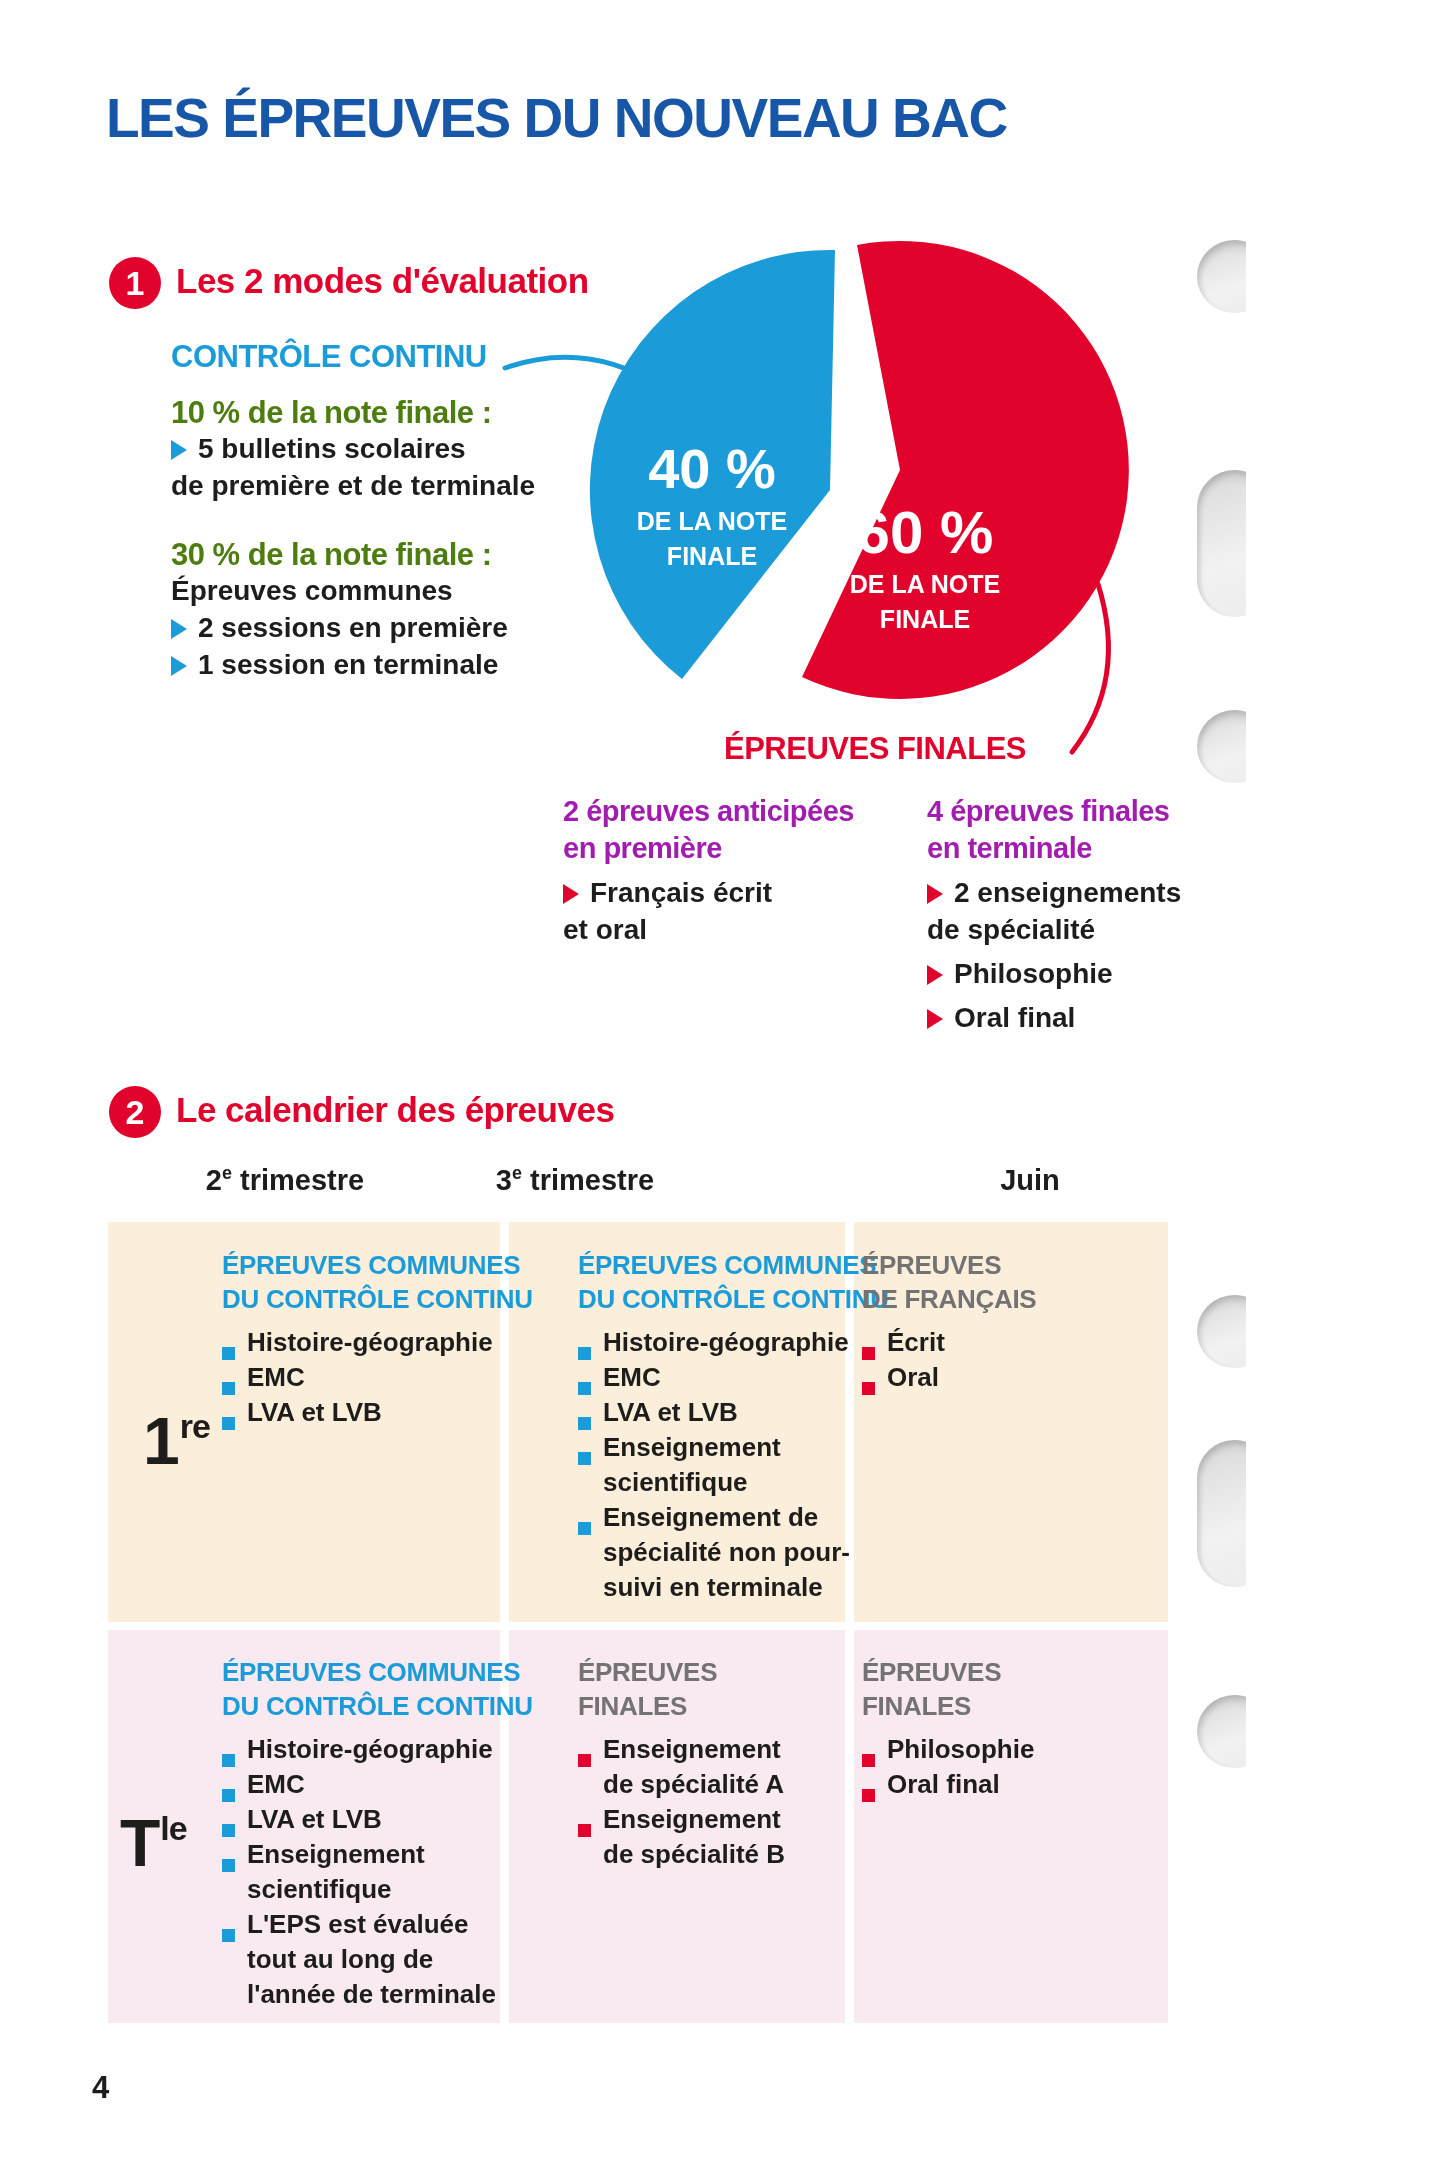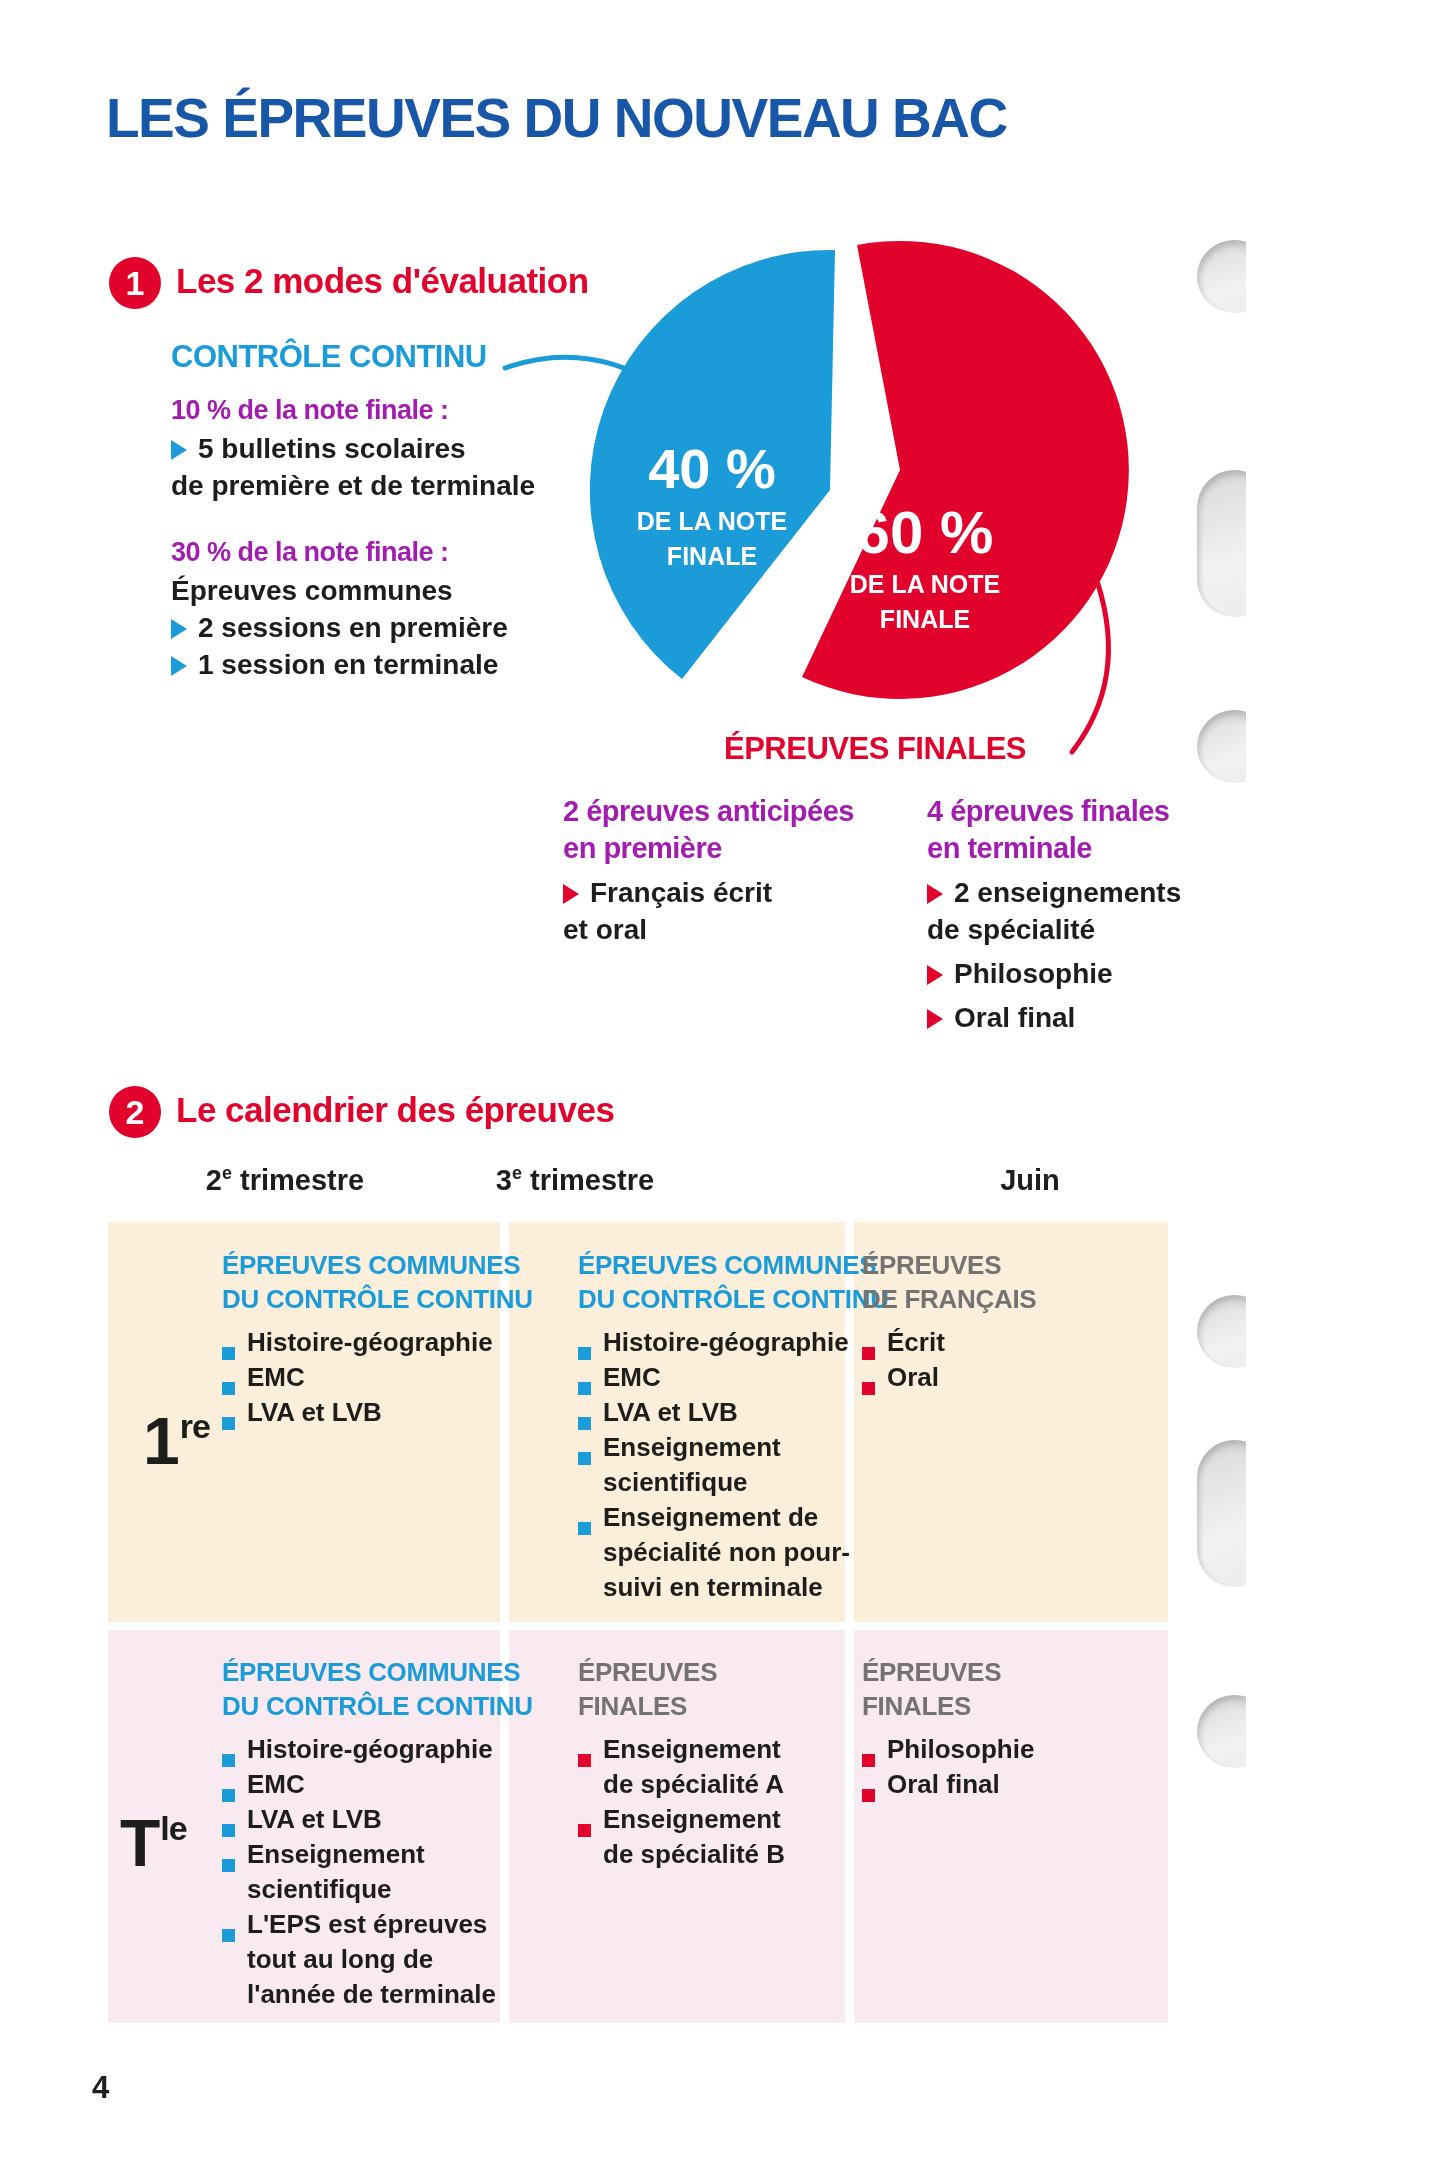--- a/index.html
+++ b/index.html
@@ -9,21 +9,21 @@
 
   
   .main-title{left:106px;top:86px;font-size:55px;font-weight:bold;color:#1856A8;letter-spacing:-1.5px;white-space:nowrap;}
   .badge{width:52px;height:52px;border-radius:50%;background:#E2032C;color:#fff;
          display:flex;align-items:center;justify-content:center;font-size:34px;font-weight:bold;}
   .sec-heading{font-size:35px;font-weight:bold;color:#E2032C;letter-spacing:-0.5px;white-space:nowrap;}
 
   
   .s1-line{position:absolute;left:171px;font-size:28px;font-weight:bold;color:#1d1d1b;white-space:nowrap;}
   .cyan-big{font-size:31px;font-weight:bold;color:#1B9CD9;letter-spacing:-0.5px;}
-  .cyan-sub{font-size:27px;font-weight:bold;color:#a21caf;letter-spacing:-0.5px;}
+  .cyan-sub{font-size:31px;font-weight:bold;color:#4d7c0f;letter-spacing:-0.5px;}
   .tri{display:inline-block;width:0;height:0;border-top:10px solid transparent;border-bottom:10px solid transparent;
        margin-right:11px;vertical-align:-2px;}
   .tri-blue{border-left:16px solid #1B9CD9;}
   .tri-red{border-left:16px solid #E2032C;}
 
   
   .pie-label{fill:#ffffff;font-weight:bold;text-anchor:middle;font-family:"Liberation Sans",sans-serif;}
 
   
   .fin-title{left:675px;top:731px;width:400px;text-align:center;font-size:31px;font-weight:bold;color:#E2032C;letter-spacing:-0.5px;}
@@ -237,21 +237,21 @@
       <div class="citem">
           <span class="sq sq-blue"></span>
           <span>Enseignement</span>
         </div>
       <div class="citem cont">
           <span class="sq sq-blue"></span>
           <span>scientifique</span>
         </div>
       <div class="citem">
           <span class="sq sq-blue"></span>
-          <span>L'EPS est épreuves</span>
+          <span>L'EPS est évaluée</span>
         </div>
       <div class="citem cont">
           <span class="sq sq-blue"></span>
           <span>tout au long de</span>
         </div>
       <div class="citem cont">
           <span class="sq sq-blue"></span>
           <span>l'année de terminale</span>
         </div>
     </div>

